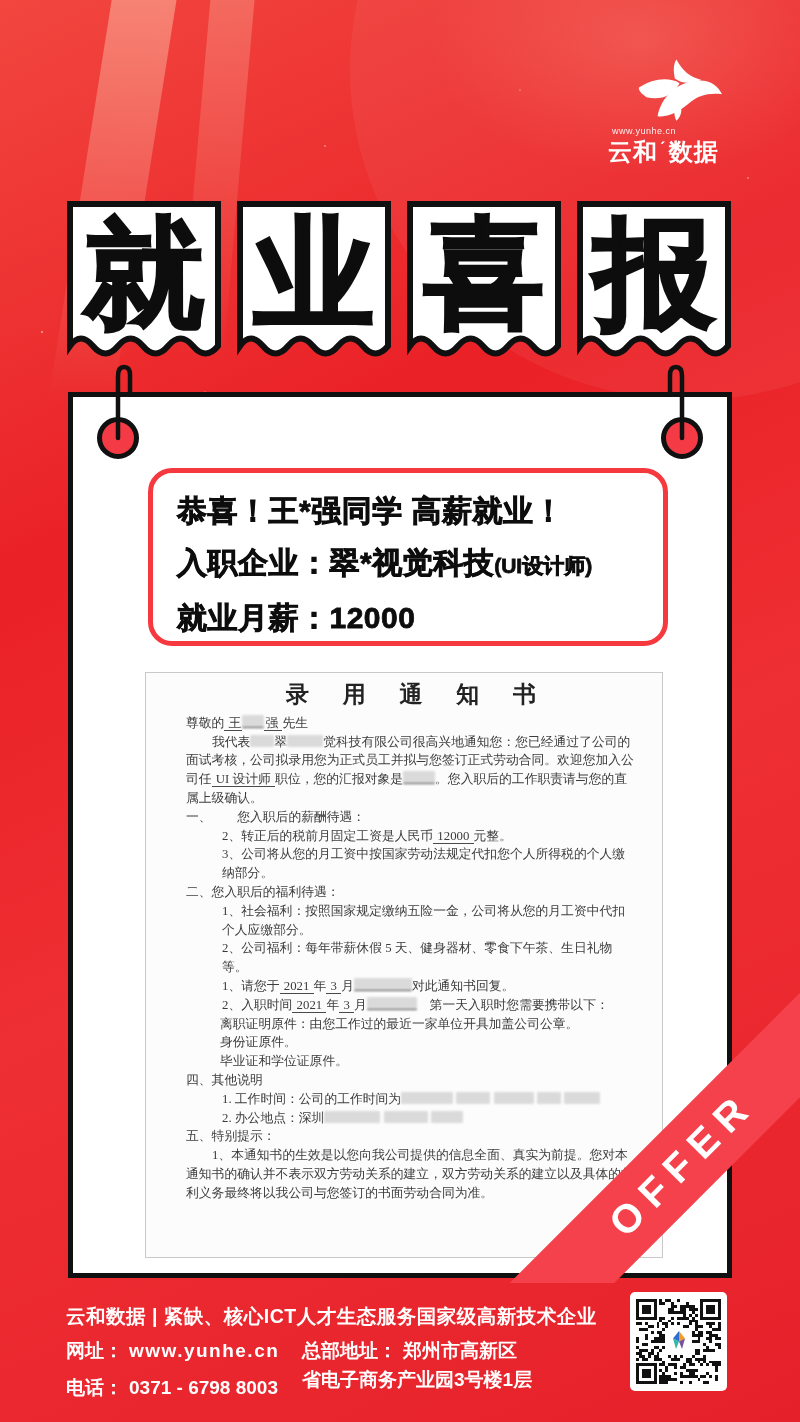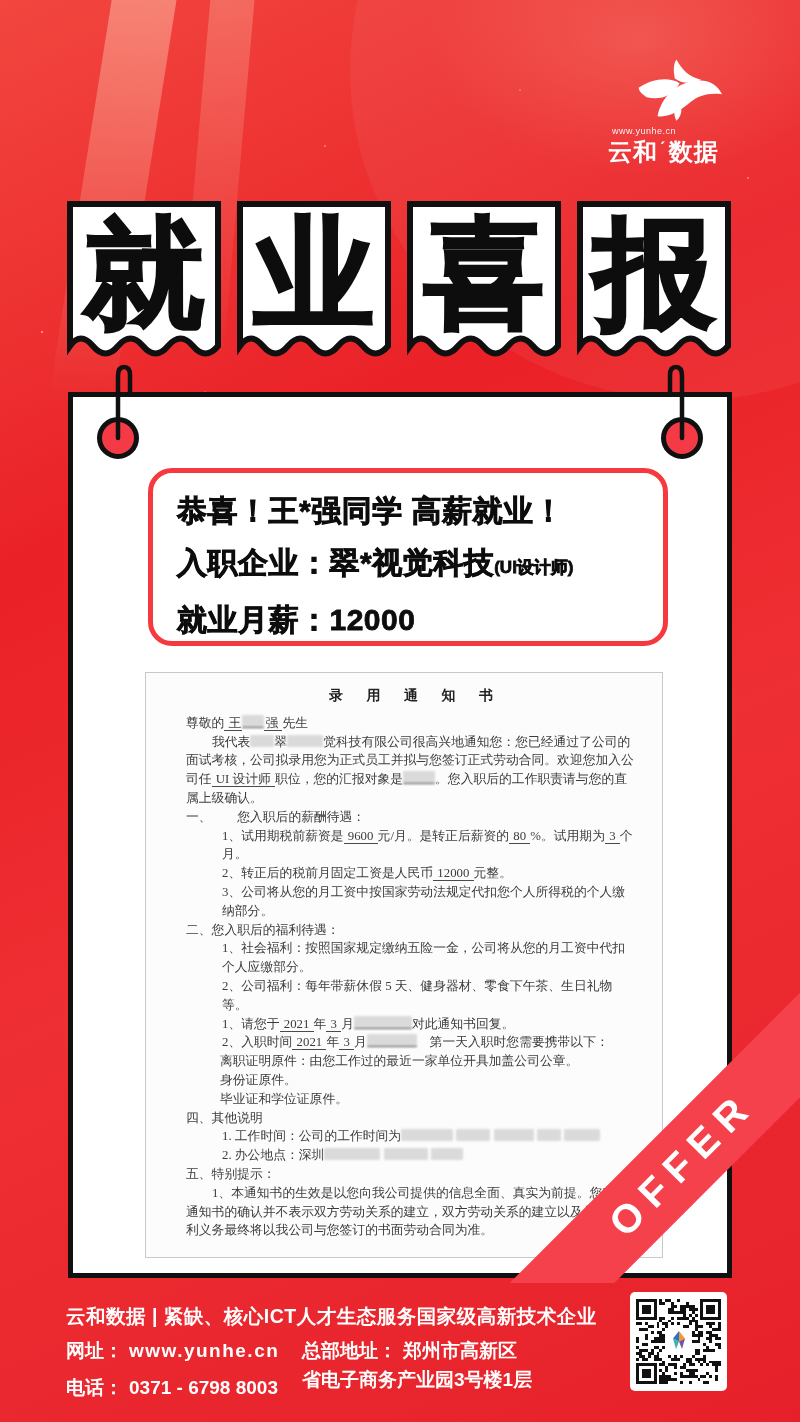--- a/index.html
+++ b/index.html
@@ -46,27 +46,27 @@
   .pin.left{left:96px;}
   .pin.right{left:656px;transform:scaleX(-1);}
   
   .card{position:absolute;left:68px;top:392px;width:664px;height:886px;background:#fff;
     border:5px solid #101010;box-sizing:border-box;}
   
   .congrats{position:absolute;left:148px;top:468px;width:520px;height:178px;box-sizing:border-box;
     background:#fff;border:5px solid #f5393f;border-radius:24px;padding:12px 8px 0 24px;}
   .congrats .cl{font-size:30px;font-weight:900;color:#0d0d0d;line-height:52px;letter-spacing:.5px;
     -webkit-text-stroke:.8px #0d0d0d;white-space:nowrap;}
-  .congrats .role{font-size:17px;letter-spacing:0;margin-top:16px;}
+  .congrats .role{font-size:21px;letter-spacing:0;margin-top:16px;}
   
   .doc{position:absolute;left:145px;top:672px;width:518px;height:586px;box-sizing:border-box;
     background:#fcfcfc;border:1px solid #c9c9c9;padding:14px 26px 0 40px;overflow:hidden;
     font-family:"Liberation Serif","DejaVu Serif",serif;font-size:12.8px;color:#3c3c3c;line-height:18.8px;}
-  .doc .dtitle{text-align:center;font-weight:bold;font-size:14px;letter-spacing:10px;text-indent:10px;
-    color:#222;margin:0 0 8px 0;}
+  .doc .dtitle{text-align:center;font-weight:bold;font-size:23px;letter-spacing:10px;text-indent:10px;
+    color:#222;margin:0 0 8px 0;font-family:Liberation Mono, monospace;}
   .doc p.lp{margin:0;}
   .doc .i1{padding-left:36px;}
   .doc .i2{padding-left:34px;font-family:Liberation Serif, serif;}
   .doc .if{text-indent:26px;}
   .doc .ul{border-bottom:1.2px solid #4a4a4a;padding:0 1px;}
   .doc .rd{display:inline-block;height:12px;background:#dadada;border-radius:1px;vertical-align:-1px;filter:blur(1.3px);}
   
   .ribbon-clip{position:absolute;left:68px;top:950px;width:732px;height:333px;overflow:hidden;pointer-events:none;}
   .ribbon{position:absolute;left:330px;top:180px;width:560px;height:74px;background:#f5414b;
     transform:rotate(-45deg);display:flex;align-items:center;justify-content:center;
@@ -152,21 +152,20 @@
     <div class="cl"><span>入职企业：</span><span>翠*视觉科技</span><span class="role">(UI设计师)</span></div>
     <div class="cl"><span>就业月薪：</span><span>12000</span></div>
   </div>
 
   <div class="doc">
     <div class="dtitle">录 用 通 知 书</div>
     <div>
         <p class="lp "><span>尊敬的</span><span class="ul"> 王</span><span class="rd ul" style="width: 20px;"></span><span class="ul">强 </span><span> 先生</span></p>
         <p class="lp if"><span>我代表</span><span class="rd" style="width: 24px;"></span><span>翠</span><span class="rd" style="width: 36px;"></span><span>觉科技有限公司很高兴地通知您：您已经通过了公司的面试考核，公司拟录用您为正式员工并拟与您签订正式劳动合同。欢迎您加入公司任</span><span class="ul"> UI 设计师 </span><span>职位，您的汇报对象是</span><span class="rd ul" style="width: 30px;"></span><span>。您入职后的工作职责请与您的直属上级确认。</span></p>
         <p class="lp "><span>一、　　您入职后的薪酬待遇：</span></p>
-        <p class="lp i1"><span>1、试用期税前薪资是</span><span class="ul"> 9600 </span><span>元/月。是转正后薪资的</span><span class="ul"> 80 </span><span>%。试用期为</span><span class="ul"> 3 </span><span>个月。</span></p>
         <p class="lp i1"><span>2、转正后的税前月固定工资是人民币</span><span class="ul"> 12000 </span><span>元整。</span></p>
         <p class="lp i1"><span>3、公司将从您的月工资中按国家劳动法规定代扣您个人所得税的个人缴纳部分。</span></p>
         <p class="lp "><span>二、您入职后的福利待遇：</span></p>
         <p class="lp i1"><span>1、社会福利：按照国家规定缴纳五险一金，公司将从您的月工资中代扣个人应缴部分。</span></p>
         <p class="lp i1"><span>2、公司福利：每年带薪休假 5 天、健身器材、零食下午茶、生日礼物等。</span></p>
         <p class="lp i1"><span>1、请您于</span><span class="ul"> 2021 </span><span>年</span><span class="ul"> 3 </span><span>月</span><span class="rd ul" style="width: 56px;"></span><span>对此通知书回复。</span></p>
         <p class="lp i1"><span>2、入职时间</span><span class="ul"> 2021 </span><span>年</span><span class="ul"> 3 </span><span>月</span><span class="rd ul" style="width: 48px;"></span><span>　第一天入职时您需要携带以下：</span></p>
         <p class="lp i2"><span>离职证明原件：由您工作过的最近一家单位开具加盖公司公章。</span></p>
         <p class="lp i2"><span>身份证原件。</span></p>
         <p class="lp i2"><span>毕业证和学位证原件。</span></p>

